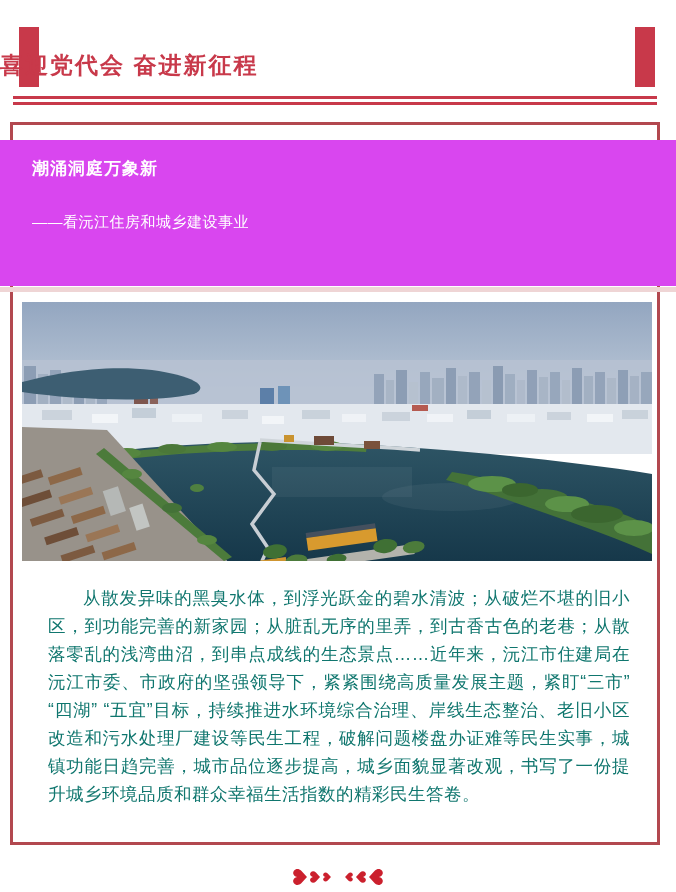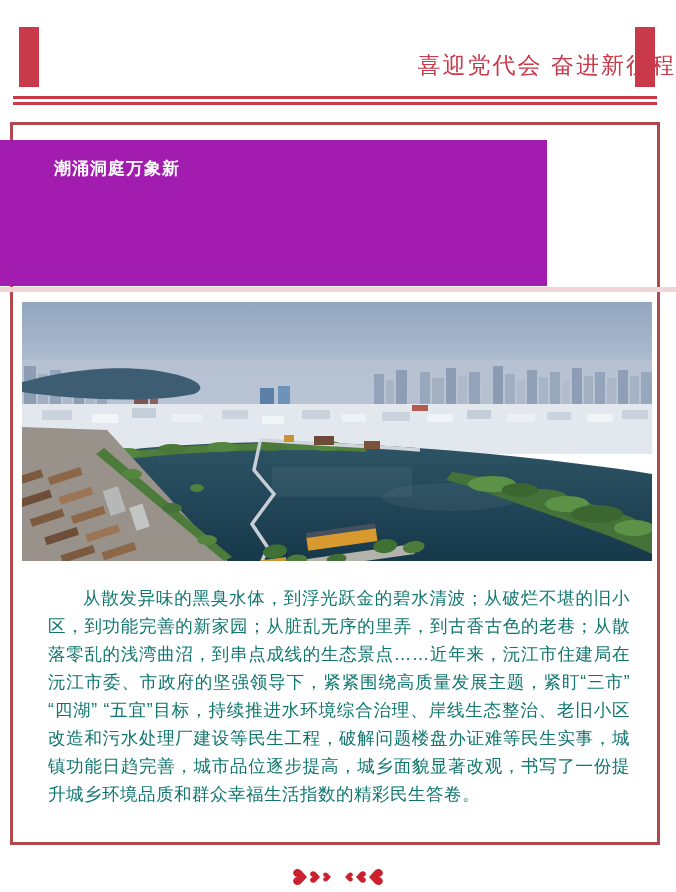--- a/index.html
+++ b/index.html
@@ -5,34 +5,34 @@
   * { margin:0; padding:0; box-sizing:border-box; }
   html,body { width:676px; height:892px; background:#ffffff; overflow:hidden;
               font-family:"Liberation Sans", sans-serif; position:relative; }
 
   .abs { position:absolute; }
 
   
   .accent-bar { width:20px; height:60px; background:#C8394A; top:27px; }
   .bar-left  { left:19px; }
   .bar-right { left:635px; }
-  .main-title { top:50px; left:0; width:676px; text-align:right;
-                font-size:23px; font-weight:normal; letter-spacing:2px;
+  .main-title { top:50px; left:0; width:676px; text-align:left;
+                font-size:23px; font-weight:bold; letter-spacing:2px;
                 color:#C8394A; }
   .hrule { left:13px; width:644px; height:3px; background:#C8394A; }
   .hrule-1 { top:96px; }
   .hrule-2 { top:102px; }
 
   
   .frame { left:10px; top:122px; width:650px; height:723px;
            border:3px solid #B2484F; background:transparent; }
 
   
-  .banner { left:0; top:140px; width:547px; height:146px; background:#a21caf;
-            color:#ffffff; padding-left:54px; }
+  .banner { left:0; top:140px; width:676px; height:146px; background:#d946ef;
+            color:#ffffff; padding-left:32px; }
   .banner-title { padding-top:17px; font-size:17px; font-weight:bold; letter-spacing:1px; }
   .banner-sub1  { margin-top:33px; font-size:15px; letter-spacing:0.5px; }
   .banner-sub2  { margin-top:19px; font-size:15px; letter-spacing:0.5px; }
   .pink-band { left:0; top:287px; width:676px; height:5px; background:#EFD5D5; }
 
   
   .photo { left:22px; top:302px; width:630px; height:259px; overflow:hidden; }
   .photo svg { display:block; width:630px; height:259px; }
 
   
@@ -51,20 +51,21 @@
 
 <div class="abs main-title">喜迎党代会 奋进新征程</div>
 
 <div class="abs hrule hrule-1"></div>
 <div class="abs hrule hrule-2"></div>
 
 <div class="abs frame"></div>
 
 <div class="abs banner">
   <div class="banner-title">潮涌洞庭万象新</div>
+  <div class="banner-sub1">——看沅江住房和城乡建设事业</div>
 </div>
 <div class="abs pink-band"></div>
 
 <div class="abs photo">
   <svg viewBox="0 0 630 259" preserveAspectRatio="none">
     <defs>
       <linearGradient id="skyg" x1="0" y1="0" x2="0" y2="1">
         <stop offset="0" stop-color="#93A6C0"></stop>
           <stop offset="1" stop-color="#CBD5E0"></stop>
       </linearGradient>

